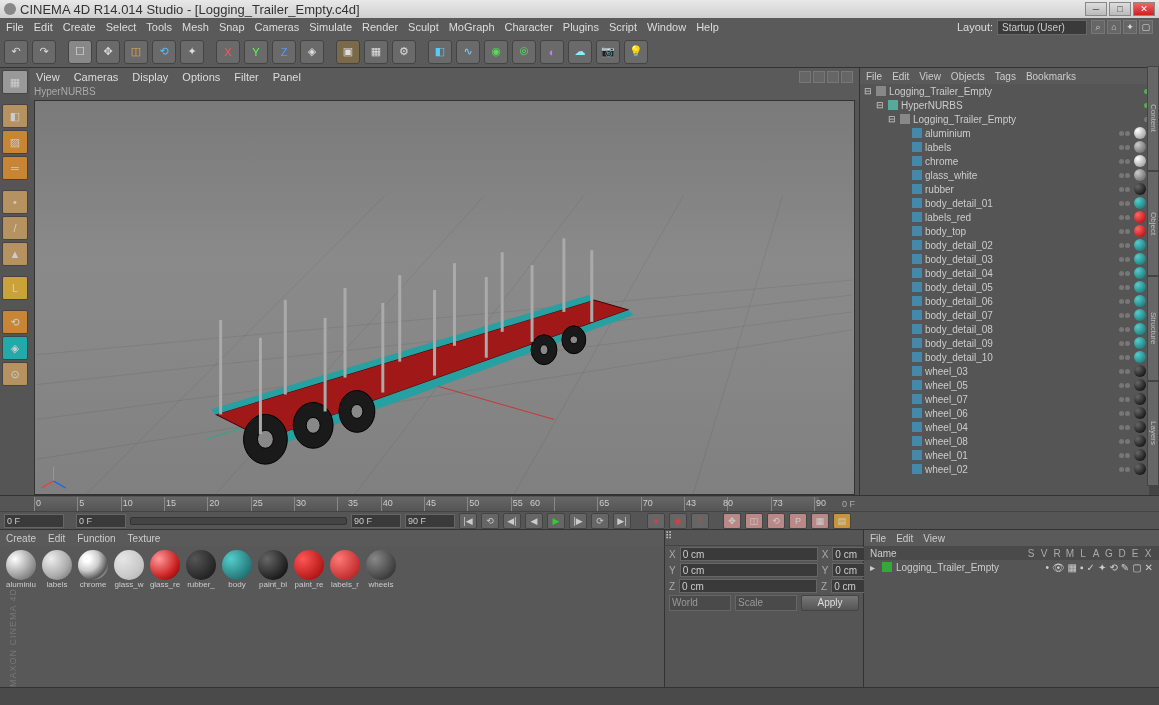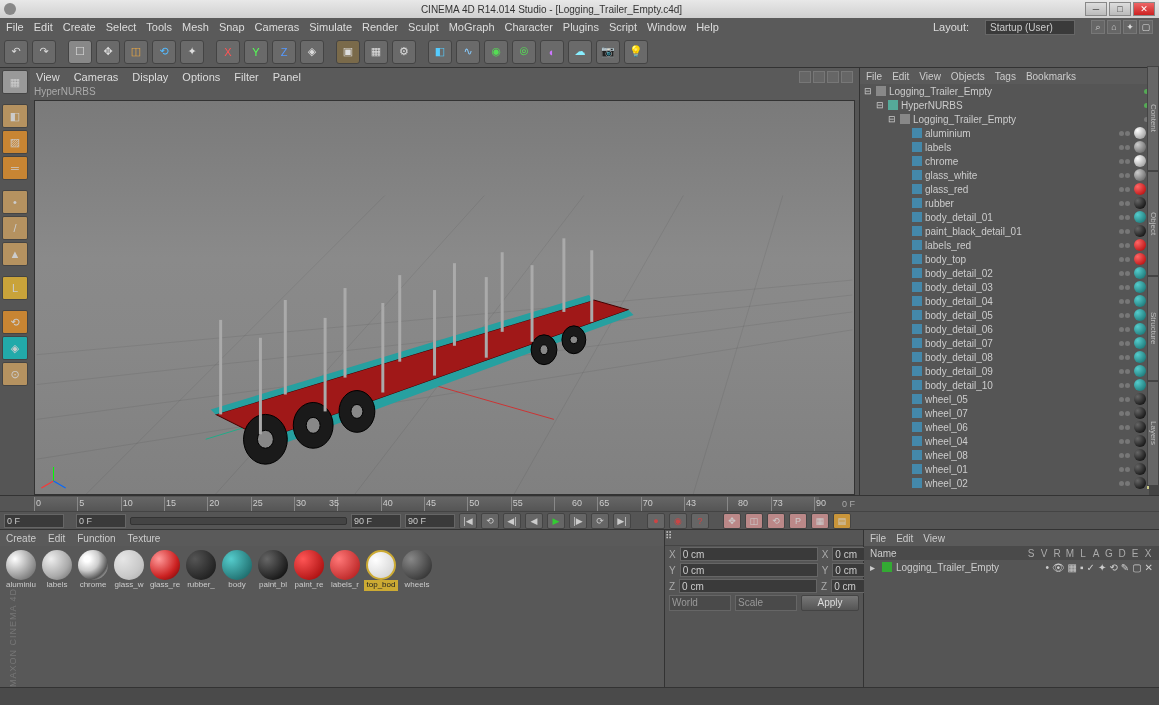--- a/index.html
+++ b/index.html
@@ -1,29 +1,29 @@
 <!DOCTYPE html>
 <html><head>
 <meta charset="utf-8">
 <style>
 * { box-sizing: border-box; margin: 0; padding: 0; font-family: Arial, sans-serif; user-select: none; }
 body { width: 1159px; height: 705px; background: #4a4a4a; overflow: hidden; font-size: 11px; color: #ccc; }
 
 
 .title-bar { height: 18px; background: linear-gradient(#e8e8e8,#d0d0d0); display: flex; align-items: center; padding: 0 4px; }
 .title-bar .logo { width: 12px; height: 12px; background: #888; border-radius: 50%; margin-right: 4px; }
-.title-bar .title { color: #333; font-size: 10px; flex: 1; text-align: center; }
+.title-bar .title { color: #333; font-size: 13px; flex: 1; }
 .winbtns { display: flex; }
 .winbtn { width: 22px; height: 14px; background: linear-gradient(#ddd,#bbb); border: 1px solid #888; margin-left: 2px; font-size: 9px; text-align: center; line-height: 12px; color: #333;}
 .winbtn.close { background: linear-gradient(#e66,#c22); color: #fff; }
 
 
 .menu-bar { height: 18px; background: #5a5a5a; display: flex; align-items: center; padding: 0 6px; gap: 10px; color: #ddd; font-size: 11px; }
 .menu-bar .spacer { flex: 1; }
-.layout-box { display: flex; align-items: center; gap: 16px; }
+.layout-box { display: flex; align-items: center; gap: 4px; }
 .layout-sel { background: #3a3a3a; border: 1px solid #666; color: #ccc; font-size: 10px; padding: 1px 4px; width: 90px; }
 .upd-icons { display:flex; gap:2px; }
 .upd-icons div { width:14px; height:14px; background:#666; border:1px solid #777; font-size:9px; text-align:center; line-height:12px;}
 
 
 .toolbar { height: 32px; background: #5a5a5a; display: flex; align-items: center; padding: 0 4px; gap: 4px; border-bottom: 1px solid #333;}
 .tbtn { width: 24px; height: 24px; background: #6a6a6a; border: 1px solid #444; border-radius: 3px; display: flex; align-items: center; justify-content: center; color:#ddd;}
 .tsep { width: 4px; }
 
 
@@ -398,223 +398,209 @@
           </div>
           <div class="tag-cells">
             <div class="tag mat grey"></div>
             <div class="tag phong"></div>
           </div>
         </div>
         <div class="obj-row">
           <span class="ind" style="width: 36px;"></span>
           <span class="expand"></span>
           <span class="obj-icon oi-poly"></span>
-          <span class="obj-name">glass_red</span>
+          <span class="obj-name">rubber</span>
+          <div class="obj-dots">
+            <div></div>
+            <div></div>
+          </div>
+          <div class="tag-cells">
+            <div class="tag mat black"></div>
+            <div class="tag phong"></div>
+          </div>
+        </div>
+        <div class="obj-row">
+          <span class="ind" style="width: 36px;"></span>
+          <span class="expand"></span>
+          <span class="obj-icon oi-poly"></span>
+          <span class="obj-name">body_detail_01</span>
+          <div class="obj-dots">
+            <div></div>
+            <div></div>
+          </div>
+          <div class="tag-cells">
+            <div class="tag mat blue"></div>
+            <div class="tag phong"></div>
+          </div>
+        </div>
+        <div class="obj-row">
+          <span class="ind" style="width: 36px;"></span>
+          <span class="expand"></span>
+          <span class="obj-icon oi-poly"></span>
+          <span class="obj-name">labels_red</span>
           <div class="obj-dots">
             <div></div>
             <div></div>
           </div>
           <div class="tag-cells">
             <div class="tag mat red"></div>
             <div class="tag phong"></div>
           </div>
         </div>
         <div class="obj-row">
           <span class="ind" style="width: 36px;"></span>
           <span class="expand"></span>
           <span class="obj-icon oi-poly"></span>
-          <span class="obj-name">rubber</span>
+          <span class="obj-name">body_top</span>
+          <div class="obj-dots">
+            <div></div>
+            <div></div>
+          </div>
+          <div class="tag-cells">
+            <div class="tag mat red"></div>
+            <div class="tag phong"></div>
+          </div>
+        </div>
+        <div class="obj-row">
+          <span class="ind" style="width: 36px;"></span>
+          <span class="expand"></span>
+          <span class="obj-icon oi-poly"></span>
+          <span class="obj-name">body_detail_02</span>
+          <div class="obj-dots">
+            <div></div>
+            <div></div>
+          </div>
+          <div class="tag-cells">
+            <div class="tag mat blue"></div>
+            <div class="tag phong"></div>
+          </div>
+        </div>
+        <div class="obj-row">
+          <span class="ind" style="width: 36px;"></span>
+          <span class="expand"></span>
+          <span class="obj-icon oi-poly"></span>
+          <span class="obj-name">body_detail_03</span>
+          <div class="obj-dots">
+            <div></div>
+            <div></div>
+          </div>
+          <div class="tag-cells">
+            <div class="tag mat blue"></div>
+            <div class="tag phong"></div>
+          </div>
+        </div>
+        <div class="obj-row">
+          <span class="ind" style="width: 36px;"></span>
+          <span class="expand"></span>
+          <span class="obj-icon oi-poly"></span>
+          <span class="obj-name">body_detail_04</span>
+          <div class="obj-dots">
+            <div></div>
+            <div></div>
+          </div>
+          <div class="tag-cells">
+            <div class="tag mat blue"></div>
+            <div class="tag phong"></div>
+          </div>
+        </div>
+        <div class="obj-row">
+          <span class="ind" style="width: 36px;"></span>
+          <span class="expand"></span>
+          <span class="obj-icon oi-poly"></span>
+          <span class="obj-name">body_detail_05</span>
+          <div class="obj-dots">
+            <div></div>
+            <div></div>
+          </div>
+          <div class="tag-cells">
+            <div class="tag mat blue"></div>
+            <div class="tag phong"></div>
+          </div>
+        </div>
+        <div class="obj-row">
+          <span class="ind" style="width: 36px;"></span>
+          <span class="expand"></span>
+          <span class="obj-icon oi-poly"></span>
+          <span class="obj-name">body_detail_06</span>
+          <div class="obj-dots">
+            <div></div>
+            <div></div>
+          </div>
+          <div class="tag-cells">
+            <div class="tag mat blue"></div>
+            <div class="tag phong"></div>
+          </div>
+        </div>
+        <div class="obj-row">
+          <span class="ind" style="width: 36px;"></span>
+          <span class="expand"></span>
+          <span class="obj-icon oi-poly"></span>
+          <span class="obj-name">body_detail_07</span>
+          <div class="obj-dots">
+            <div></div>
+            <div></div>
+          </div>
+          <div class="tag-cells">
+            <div class="tag mat blue"></div>
+            <div class="tag phong"></div>
+          </div>
+        </div>
+        <div class="obj-row">
+          <span class="ind" style="width: 36px;"></span>
+          <span class="expand"></span>
+          <span class="obj-icon oi-poly"></span>
+          <span class="obj-name">body_detail_08</span>
+          <div class="obj-dots">
+            <div></div>
+            <div></div>
+          </div>
+          <div class="tag-cells">
+            <div class="tag mat blue"></div>
+            <div class="tag phong"></div>
+          </div>
+        </div>
+        <div class="obj-row">
+          <span class="ind" style="width: 36px;"></span>
+          <span class="expand"></span>
+          <span class="obj-icon oi-poly"></span>
+          <span class="obj-name">body_detail_09</span>
+          <div class="obj-dots">
+            <div></div>
+            <div></div>
+          </div>
+          <div class="tag-cells">
+            <div class="tag mat blue"></div>
+            <div class="tag phong"></div>
+          </div>
+        </div>
+        <div class="obj-row">
+          <span class="ind" style="width: 36px;"></span>
+          <span class="expand"></span>
+          <span class="obj-icon oi-poly"></span>
+          <span class="obj-name">body_detail_10</span>
+          <div class="obj-dots">
+            <div></div>
+            <div></div>
+          </div>
+          <div class="tag-cells">
+            <div class="tag mat blue"></div>
+            <div class="tag phong"></div>
+          </div>
+        </div>
+        <div class="obj-row">
+          <span class="ind" style="width: 36px;"></span>
+          <span class="expand"></span>
+          <span class="obj-icon oi-poly"></span>
+          <span class="obj-name">wheel_03</span>
           <div class="obj-dots">
             <div></div>
             <div></div>
           </div>
           <div class="tag-cells">
             <div class="tag mat black"></div>
-            <div class="tag phong"></div>
-          </div>
-        </div>
-        <div class="obj-row">
-          <span class="ind" style="width: 36px;"></span>
-          <span class="expand"></span>
-          <span class="obj-icon oi-poly"></span>
-          <span class="obj-name">body_detail_01</span>
-          <div class="obj-dots">
-            <div></div>
-            <div></div>
-          </div>
-          <div class="tag-cells">
-            <div class="tag mat blue"></div>
-            <div class="tag phong"></div>
-          </div>
-        </div>
-        <div class="obj-row">
-          <span class="ind" style="width: 36px;"></span>
-          <span class="expand"></span>
-          <span class="obj-icon oi-poly"></span>
-          <span class="obj-name">paint_black_detail_01</span>
-          <div class="obj-dots">
-            <div></div>
-            <div></div>
-          </div>
-          <div class="tag-cells">
-            <div class="tag mat black"></div>
-            <div class="tag phong"></div>
-          </div>
-        </div>
-        <div class="obj-row">
-          <span class="ind" style="width: 36px;"></span>
-          <span class="expand"></span>
-          <span class="obj-icon oi-poly"></span>
-          <span class="obj-name">labels_red</span>
-          <div class="obj-dots">
-            <div></div>
-            <div></div>
-          </div>
-          <div class="tag-cells">
-            <div class="tag mat red"></div>
-            <div class="tag phong"></div>
-          </div>
-        </div>
-        <div class="obj-row">
-          <span class="ind" style="width: 36px;"></span>
-          <span class="expand"></span>
-          <span class="obj-icon oi-poly"></span>
-          <span class="obj-name">body_top</span>
-          <div class="obj-dots">
-            <div></div>
-            <div></div>
-          </div>
-          <div class="tag-cells">
-            <div class="tag mat red"></div>
-            <div class="tag phong"></div>
-          </div>
-        </div>
-        <div class="obj-row">
-          <span class="ind" style="width: 36px;"></span>
-          <span class="expand"></span>
-          <span class="obj-icon oi-poly"></span>
-          <span class="obj-name">body_detail_02</span>
-          <div class="obj-dots">
-            <div></div>
-            <div></div>
-          </div>
-          <div class="tag-cells">
-            <div class="tag mat blue"></div>
-            <div class="tag phong"></div>
-          </div>
-        </div>
-        <div class="obj-row">
-          <span class="ind" style="width: 36px;"></span>
-          <span class="expand"></span>
-          <span class="obj-icon oi-poly"></span>
-          <span class="obj-name">body_detail_03</span>
-          <div class="obj-dots">
-            <div></div>
-            <div></div>
-          </div>
-          <div class="tag-cells">
-            <div class="tag mat blue"></div>
-            <div class="tag phong"></div>
-          </div>
-        </div>
-        <div class="obj-row">
-          <span class="ind" style="width: 36px;"></span>
-          <span class="expand"></span>
-          <span class="obj-icon oi-poly"></span>
-          <span class="obj-name">body_detail_04</span>
-          <div class="obj-dots">
-            <div></div>
-            <div></div>
-          </div>
-          <div class="tag-cells">
-            <div class="tag mat blue"></div>
-            <div class="tag phong"></div>
-          </div>
-        </div>
-        <div class="obj-row">
-          <span class="ind" style="width: 36px;"></span>
-          <span class="expand"></span>
-          <span class="obj-icon oi-poly"></span>
-          <span class="obj-name">body_detail_05</span>
-          <div class="obj-dots">
-            <div></div>
-            <div></div>
-          </div>
-          <div class="tag-cells">
-            <div class="tag mat blue"></div>
-            <div class="tag phong"></div>
-          </div>
-        </div>
-        <div class="obj-row">
-          <span class="ind" style="width: 36px;"></span>
-          <span class="expand"></span>
-          <span class="obj-icon oi-poly"></span>
-          <span class="obj-name">body_detail_06</span>
-          <div class="obj-dots">
-            <div></div>
-            <div></div>
-          </div>
-          <div class="tag-cells">
-            <div class="tag mat blue"></div>
-            <div class="tag phong"></div>
-          </div>
-        </div>
-        <div class="obj-row">
-          <span class="ind" style="width: 36px;"></span>
-          <span class="expand"></span>
-          <span class="obj-icon oi-poly"></span>
-          <span class="obj-name">body_detail_07</span>
-          <div class="obj-dots">
-            <div></div>
-            <div></div>
-          </div>
-          <div class="tag-cells">
-            <div class="tag mat blue"></div>
-            <div class="tag phong"></div>
-          </div>
-        </div>
-        <div class="obj-row">
-          <span class="ind" style="width: 36px;"></span>
-          <span class="expand"></span>
-          <span class="obj-icon oi-poly"></span>
-          <span class="obj-name">body_detail_08</span>
-          <div class="obj-dots">
-            <div></div>
-            <div></div>
-          </div>
-          <div class="tag-cells">
-            <div class="tag mat blue"></div>
-            <div class="tag phong"></div>
-          </div>
-        </div>
-        <div class="obj-row">
-          <span class="ind" style="width: 36px;"></span>
-          <span class="expand"></span>
-          <span class="obj-icon oi-poly"></span>
-          <span class="obj-name">body_detail_09</span>
-          <div class="obj-dots">
-            <div></div>
-            <div></div>
-          </div>
-          <div class="tag-cells">
-            <div class="tag mat blue"></div>
-            <div class="tag phong"></div>
-          </div>
-        </div>
-        <div class="obj-row">
-          <span class="ind" style="width: 36px;"></span>
-          <span class="expand"></span>
-          <span class="obj-icon oi-poly"></span>
-          <span class="obj-name">body_detail_10</span>
-          <div class="obj-dots">
-            <div></div>
-            <div></div>
-          </div>
-          <div class="tag-cells">
-            <div class="tag mat blue"></div>
             <div class="tag phong"></div>
           </div>
         </div>
         <div class="obj-row">
           <span class="ind" style="width: 36px;"></span>
           <span class="expand"></span>
           <span class="obj-icon oi-poly"></span>
           <span class="obj-name">wheel_05</span>
           <div class="obj-dots">
             <div></div>
@@ -729,39 +715,39 @@
         <div class="tlabel" style="left: 88.6667px;">10</div>
         <div class="tick" style="left: 130px;"></div>
         <div class="tlabel" style="left: 132px;">15</div>
         <div class="tick" style="left: 173.333px;"></div>
         <div class="tlabel" style="left: 175.333px;">20</div>
         <div class="tick" style="left: 216.667px;"></div>
         <div class="tlabel" style="left: 218.667px;">25</div>
         <div class="tick" style="left: 260px;"></div>
         <div class="tlabel" style="left: 262px;">30</div>
         <div class="tick" style="left: 303.333px;"></div>
-        <div class="tlabel" style="left: 295px;">35</div>
+        <div class="tlabel" style="left: 314px;">35</div>
         <div class="tick" style="left: 346.667px;"></div>
         <div class="tlabel" style="left: 348.667px;">40</div>
         <div class="tick" style="left: 390px;"></div>
         <div class="tlabel" style="left: 392px;">45</div>
         <div class="tick" style="left: 433.333px;"></div>
         <div class="tlabel" style="left: 435.333px;">50</div>
         <div class="tick" style="left: 476.667px;"></div>
         <div class="tlabel" style="left: 478.667px;">55</div>
         <div class="tick" style="left: 520px;"></div>
-        <div class="tlabel" style="left: 538px;">60</div>
+        <div class="tlabel" style="left: 496px;">60</div>
         <div class="tick" style="left: 563.333px;"></div>
         <div class="tlabel" style="left: 565.333px;">65</div>
         <div class="tick" style="left: 606.667px;"></div>
         <div class="tlabel" style="left: 608.667px;">70</div>
         <div class="tick" style="left: 650px;"></div>
         <div class="tlabel" style="left: 652px;">43</div>
         <div class="tick" style="left: 693.333px;"></div>
-        <div class="tlabel" style="left: 704px;">80</div>
+        <div class="tlabel" style="left: 689px;">80</div>
         <div class="tick" style="left: 736.667px;"></div>
         <div class="tlabel" style="left: 738.667px;">73</div>
         <div class="tick" style="left: 780px;"></div>
         <div class="tlabel" style="left: 782px;">90</div>
       </div>
     <div style="width:40px;text-align:right;padding-right:4px">0 F</div>
     <div style="width:300px"></div>
   </div>
 
   <div class="playbar">
@@ -837,24 +823,20 @@
           </div>
           <div class="matcell">
             <div class="matball paintr"></div>
             <div class="matlabel">paint_re</div>
           </div>
           <div class="matcell">
             <div class="matball labr"></div>
             <div class="matlabel">labels_r</div>
           </div>
           <div class="matcell">
-            <div class="matball top"></div>
-            <div class="matlabel hl">top_bod</div>
-          </div>
-          <div class="matcell">
             <div class="matball wheel"></div>
             <div class="matlabel">wheels</div>
           </div>
         </div>
     </div>
 
     <div class="coord-panel">
       <div class="cp-top">⠿</div>
       <div class="cp-row">
           <label>X</label>

